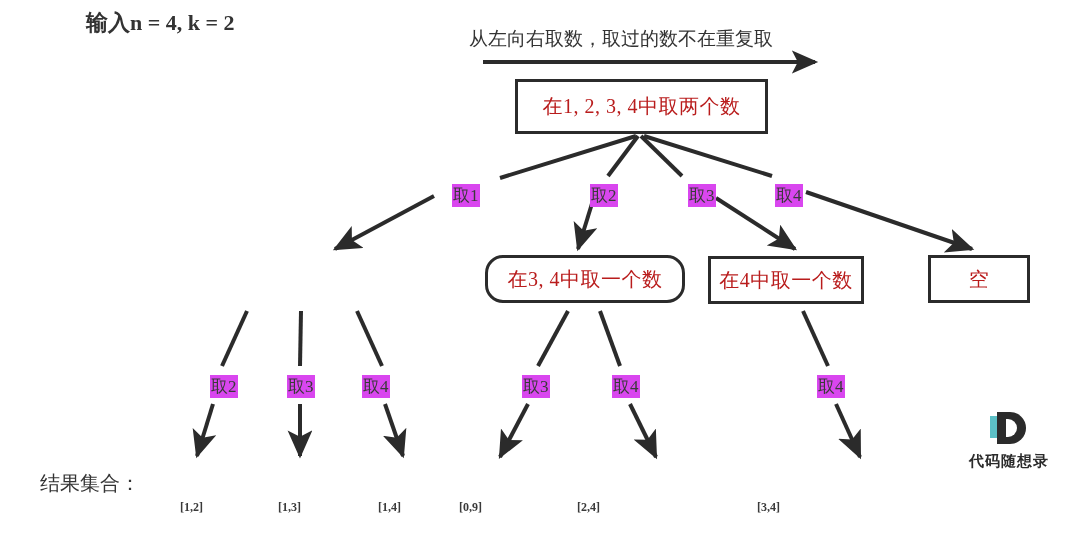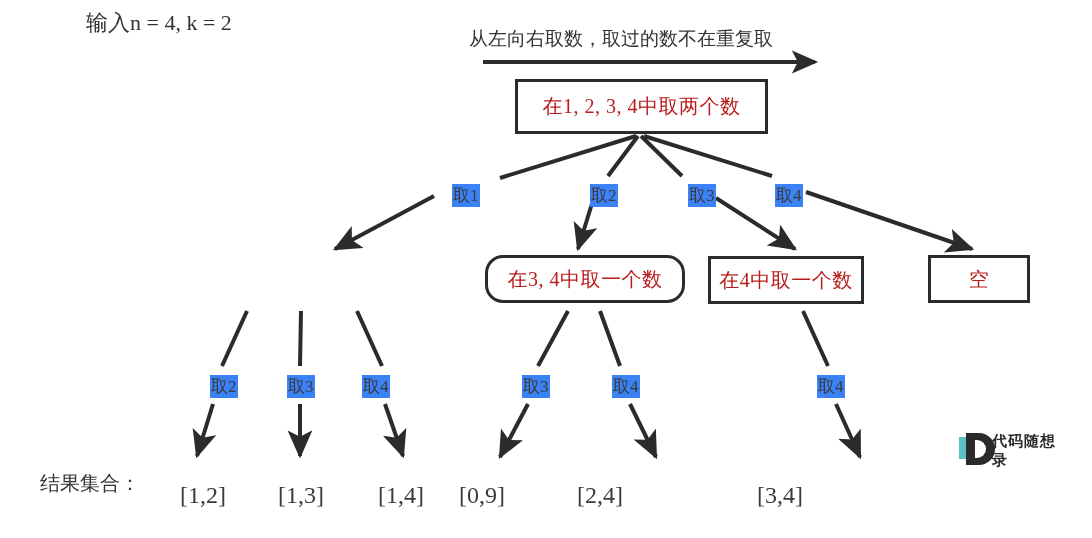--- a/index.html
+++ b/index.html
@@ -33,57 +33,58 @@
     color:#b91c1c;
     white-space:nowrap;
     z-index:3;
   }
   .edge-label{
     position:absolute;
     font-size:17px;
     color:#3a3a3a;
     white-space:nowrap;
     z-index:4;
-    background:#3b82f6;
+    background:#d946ef;
     padding:0 1px;
   }
   .caption{
     position:absolute;
     white-space:nowrap;
     color:#333333;
     z-index:2;
   }
   #title-input{
     left:86px; top:8px;
     font-size:22px;
-    font-weight:normal;
+    font-weight:bold;
   }
   #flow-note{
     left:469px; top:26px;
     font-size:19px;
   }
   #result-label{
     left:40px; top:470px;
     font-size:20px;
   }
   .result-item{
     position:absolute;
-    top:482px;
-    font-size:24px;
+    top:500px;
+    font-size:12px;
     color:#3a3a3a;
     white-space:nowrap;
     z-index:4;
+    font-weight:bold;
   }
   #logo{
     position:absolute;
     left:958px; top:408px;
     width:102px; height:82px;
     z-index:5;
     display:flex;
-    flex-direction:row;
+    flex-direction:column;
     align-items:center;
     justify-content:flex-start;
   }
   #logo-mark{
     position:relative;
     width:40px; height:40px;
   }
   #logo-mark .bar{
     position:absolute;
     left:1px; top:8px;

